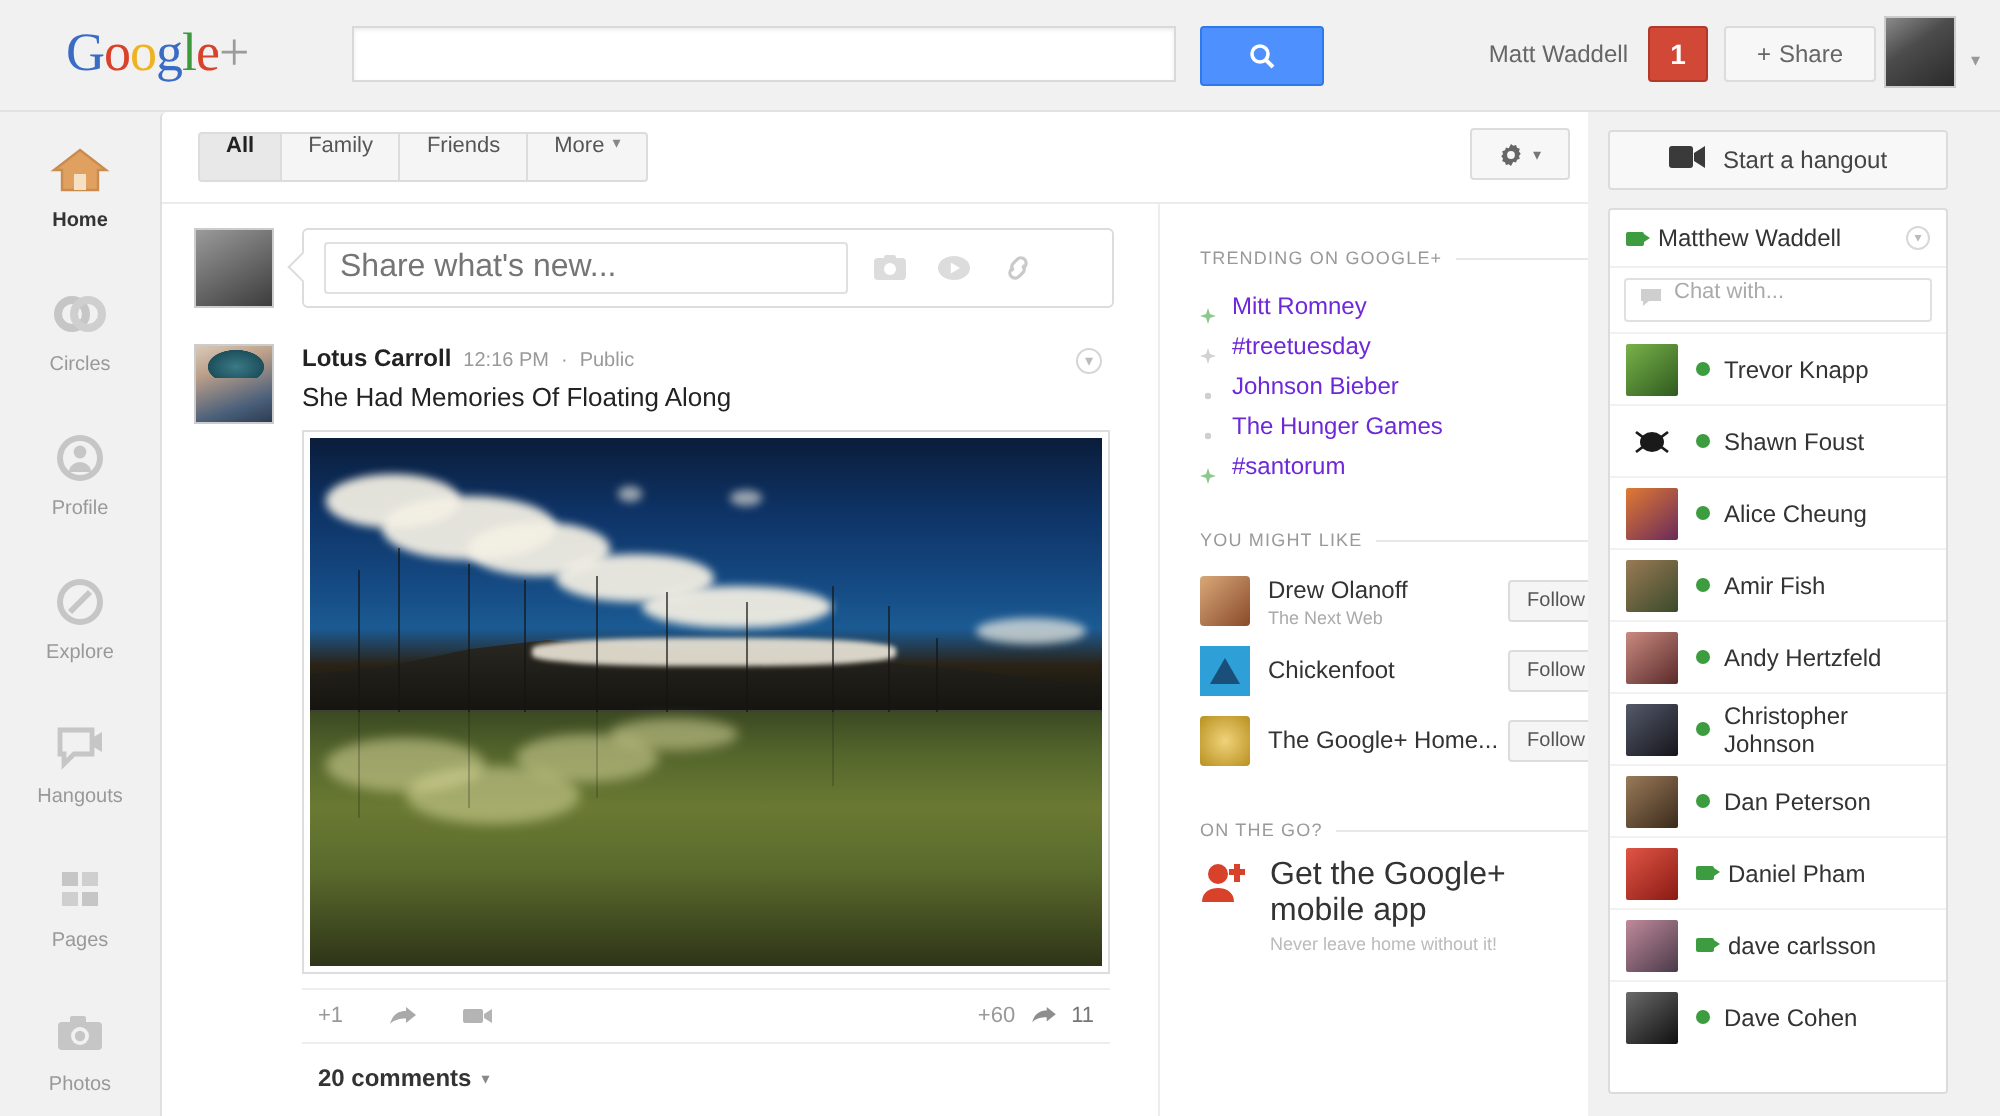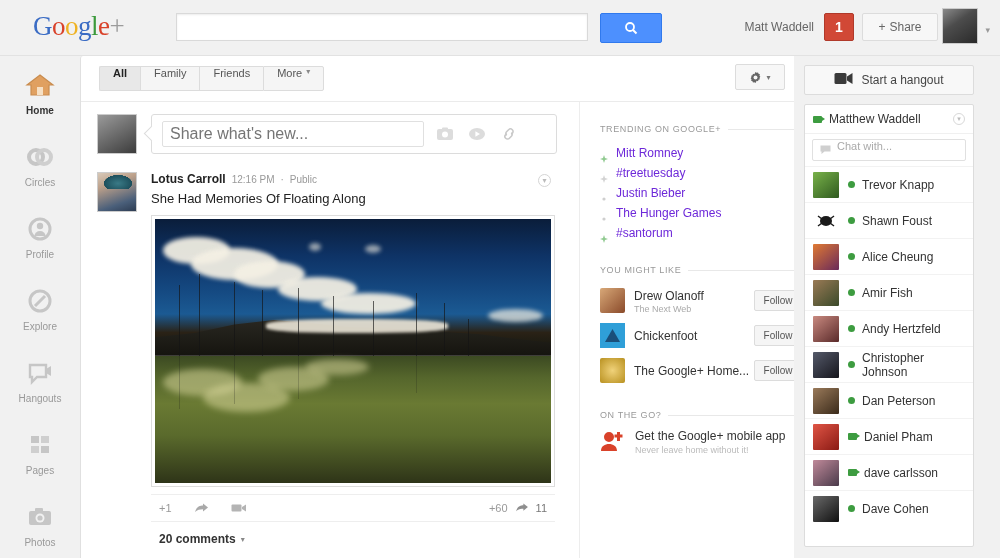--- a/index.html
+++ b/index.html
@@ -223,21 +223,21 @@
     width: 48px; height: 21px; background: #f5f5f5;
     border: 1px solid #dcdcdc; border-radius: 2px;
     font-size: 10px; color: #555;
     display: flex; align-items: center; justify-content: center;
     cursor: pointer; margin-left: auto;
   }
   .onthego { display: flex; align-items: flex-start; gap: 9px; }
   .gplus-sq {
     width: 26px; height: 24px; flex: none; display:flex; align-items:center; justify-content:center;
   }
-  .otg-title { font-size: 12px; color: #333; cursor: pointer; }
+  .otg-title { font-size: 16px; color: #333; cursor: pointer; }
   .otg-sub { font-size: 9px; color: #bbb; margin-top: 2px; }
   
   .chat {
     position: absolute; right: 16px; top: 56px; width: 190px; height: 502px;
     background: #f1f1f1;
   }
   .hangout-btn {
     margin: 9px 10px 0 10px; height: 30px; background: #f8f8f8;
     border: 1px solid #dcdcdc; border-radius: 2px;
     display: flex; align-items: center; justify-content: center; gap: 8px;
@@ -540,21 +540,21 @@
           </svg>
       </span>
       <span class="trend-text">#treetuesday</span>
     </div>
     <div class="trend-row">
       <span class="trend-dot">
         <svg width="8" height="8" viewBox="0 0 8 8">
             <circle cx="4" cy="4" r="1.6" fill="#cfcfcf"></circle>
           </svg>
       </span>
-      <span class="trend-text">Justin Bieber</span>
+      <span class="trend-text">Johnson Bieber</span>
     </div>
     <div class="trend-row">
       <span class="trend-dot">
         <svg width="8" height="8" viewBox="0 0 8 8">
             <circle cx="4" cy="4" r="1.6" fill="#cfcfcf"></circle>
           </svg>
       </span>
       <span class="trend-text">The Hunger Games</span>
     </div>
     <div class="trend-row">

